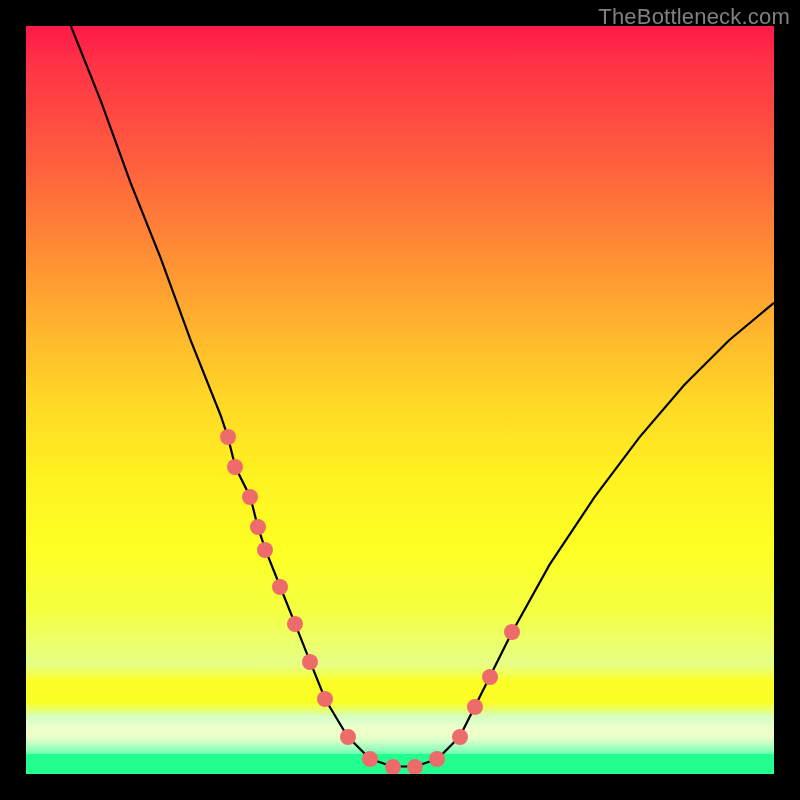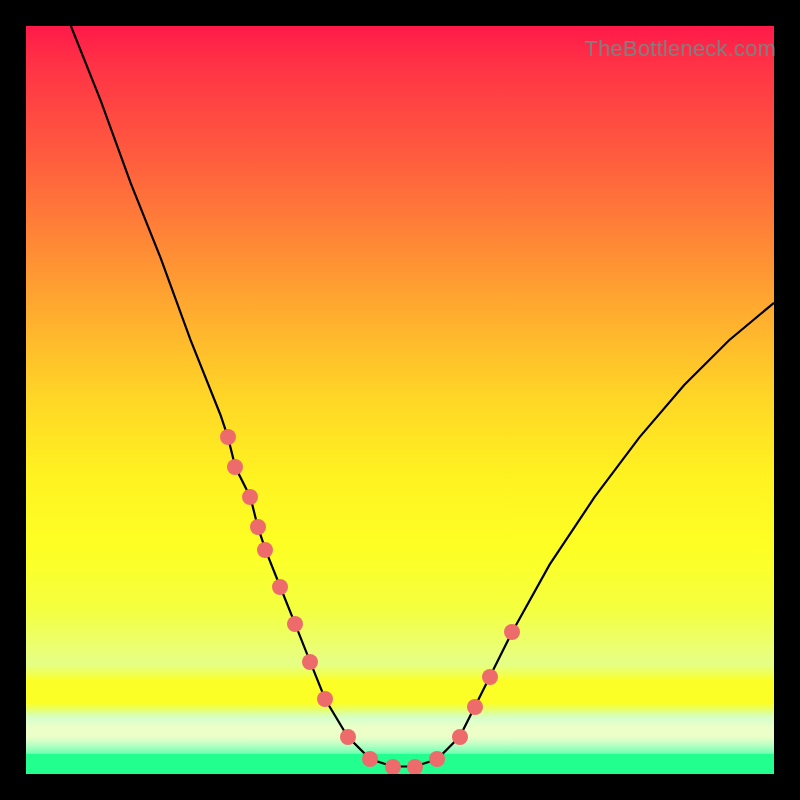--- a/index.html
+++ b/index.html
@@ -78,27 +78,26 @@
     width: 16px;
     height: 16px;
     margin-left: -8px;
     margin-top: -8px;
     border-radius: 50%;
     background: #ed6b6b;
   }
   .watermark {
     position: absolute;
     top: 4px;
-    right: 24px;
+    right: 10px;
     color: #808080;
     font-size: 22px;
     font-weight: 500;
     letter-spacing: 0.2px;
     z-index: 50;
-    margin-top: 32px;
   }
 </style>
 </head>
 <body>
 
 <div class="watermark">TheBottleneck.com</div>
 
 <div class="frame">
   <div class="gradient"></div>
   <div class="band-yellow"></div>

